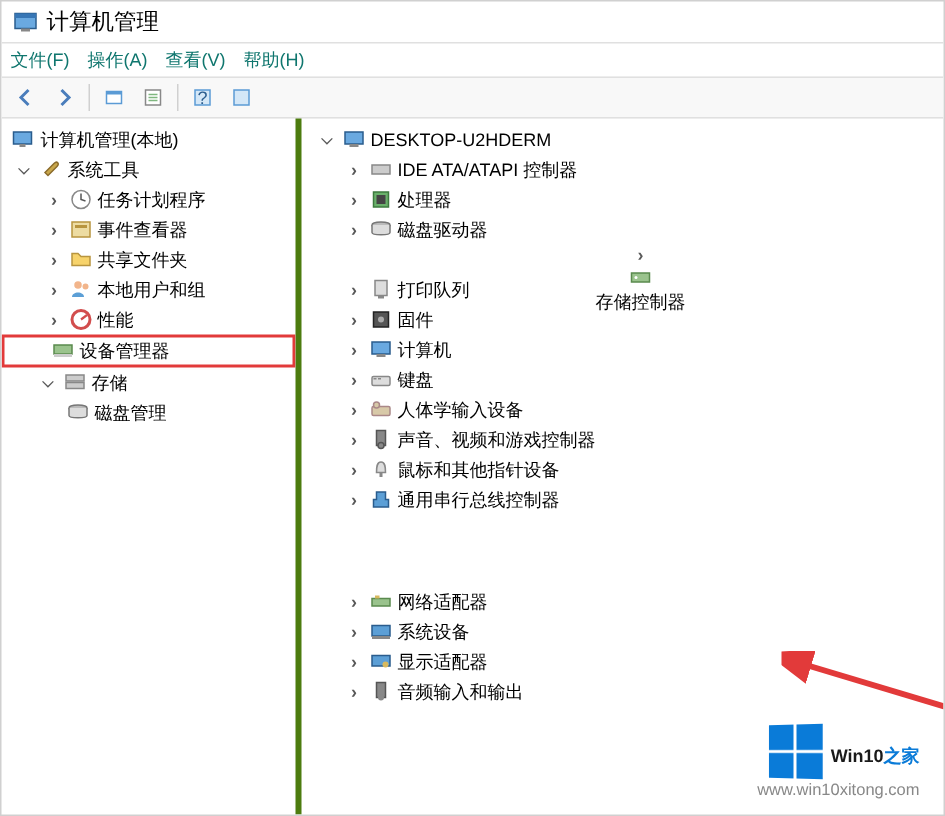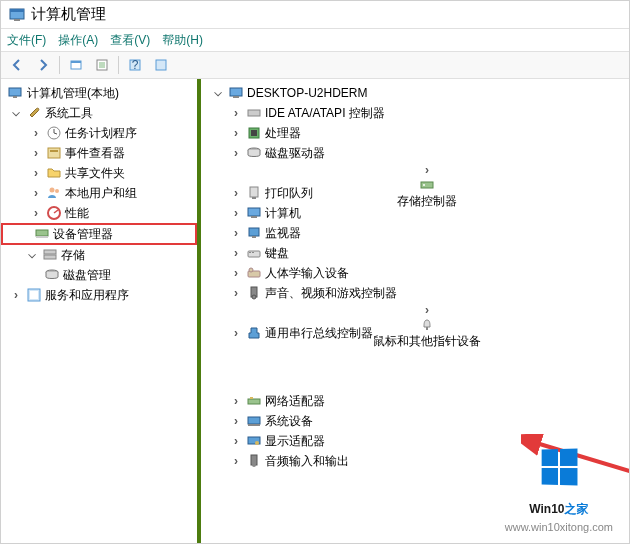--- a/index.html
+++ b/index.html
@@ -23,21 +23,21 @@
   .tree-row { display: flex; align-items: center; height: 20px; padding: 0 4px; white-space: nowrap; cursor: default; }
   .caret { width: 14px; height: 14px; display: inline-flex; align-items: center; justify-content: center; font-size: 10px; color: #595959; }
   .caret.open::before { content: "⌵"; font-weight: bold; }
   .caret.closed::before { content: "›"; font-weight: bold; font-size: 12px; }
   .caret.none::before { content: ""; }
   .ticon { width: 16px; height: 16px; display: inline-flex; align-items: center; justify-content: center; margin: 0 3px; }
   .tlabel { color: #000; }
   .highlight-box { border: 2px solid #e23a3a; padding: 0 !important; height: 22px; }
   
   .watermark { position: absolute; right: 16px; bottom: 10px; text-align: right; pointer-events: none; }
-  .watermark .logo { display: flex; align-items: center; gap: 6px; justify-content: flex-end; flex-direction: column; }
+  .watermark .logo { display: flex; align-items: center; gap: 6px; justify-content: flex-end; }
   .winlogo { width: 36px; height: 36px; display: grid; grid-template-columns: 1fr 1fr; grid-template-rows: 1fr 1fr; gap: 2px; transform: perspective(60px) rotateY(-6deg); }
   .winlogo div { background: #0a7bd8; }
   .wmtext { font-size: 24px; font-weight: 600; color: #1a1a1a; }
   .wmtext .blue { color: #0a7bd8; }
   .wmurl { font-size: 11px; color: #888; margin-top: 2px; }
   
   .arrow { position: absolute; pointer-events: none; }
 </style>
 </head>
 <body>
@@ -194,30 +194,20 @@
     </div>
     <div class="tree-row" style="padding-left:40px">
       <span class="ticon">
           <svg viewBox="0 0 16 16" width="16" height="16">
             <ellipse cx="8" cy="5" rx="6" ry="2" fill="#bbb" stroke="#777"></ellipse>
             <path d="M2 5 V10 C2 12 14 12 14 10 V5" fill="#ddd" stroke="#777"></path>
           </svg>
         </span>
       <span class="tlabel">磁盘管理</span>
     </div>
-    <div class="tree-row" style="padding-left:8px">
-      <span class="caret closed"></span>
-      <span class="ticon">
-          <svg viewBox="0 0 16 16" width="16" height="16">
-            <rect x="2" y="2" width="12" height="12" fill="#d4e7f7" stroke="#5b9bd5"></rect>
-            <rect x="4" y="4" width="8" height="8" fill="#fff"></rect>
-          </svg>
-        </span>
-      <span class="tlabel">服务和应用程序</span>
-    </div>
   </div>
 
   <div class="right-pane">
     <div class="tree-row" style="padding-left:10px">
       <span class="caret open"></span>
       <span class="ticon">
           <svg viewBox="0 0 16 16" width="16" height="16">
             <rect x="2" y="3" width="12" height="8" fill="#6aa9e0" stroke="#2a5c8d"></rect>
             <rect x="5" y="11" width="6" height="2" fill="#888"></rect>
           </svg>
@@ -271,35 +261,35 @@
               <rect x="4" y="2" width="8" height="10" fill="#ddd" stroke="#888"></rect>
               <rect x="6" y="12" width="4" height="2" fill="#888"></rect>
             </svg>
           </span>
           <span class="tlabel">打印队列</span>
         </div>
         <div class="tree-row" style="padding-left: 28px;">
           <span class="caret closed"></span>
           <span class="ticon">
             <svg viewBox="0 0 16 16" width="16" height="16">
+              <rect x="3" y="3" width="10" height="10" fill="#555" stroke="#222"></rect>
+              <circle cx="8" cy="8" r="2" fill="#aaa"></circle>
+            </svg>
+          </span>
+          <span class="tlabel">固件</span>
+        </div>
+        <div class="tree-row" style="padding-left: 28px;">
+          <span class="caret closed"></span>
+          <span class="ticon">
+            <svg viewBox="0 0 16 16" width="16" height="16">
               <rect x="2" y="3" width="12" height="8" fill="#6aa9e0" stroke="#2a5c8d"></rect>
               <rect x="5" y="11" width="6" height="2" fill="#888"></rect>
             </svg>
           </span>
           <span class="tlabel">计算机</span>
-        </div>
-        <div class="tree-row" style="padding-left: 28px;">
-          <span class="caret closed"></span>
-          <span class="ticon">
-            <svg viewBox="0 0 16 16" width="16" height="16">
-              <rect x="3" y="3" width="10" height="8" fill="#5c9fd6" stroke="#2a5c8d"></rect>
-              <rect x="6" y="11" width="4" height="2" fill="#888"></rect>
-            </svg>
-          </span>
-          <span class="tlabel">监视器</span>
         </div>
         <div class="tree-row" style="padding-left: 28px;">
           <span class="caret closed"></span>
           <span class="ticon">
             <svg viewBox="0 0 16 16" width="16" height="16">
               <rect x="2" y="6" width="12" height="6" rx="1" fill="#ddd" stroke="#888"></rect>
               <rect x="3" y="7" width="2" height="1" fill="#888"></rect>
               <rect x="6" y="7" width="2" height="1" fill="#888"></rect>
             </svg>
           </span>
@@ -318,21 +308,21 @@
         <div class="tree-row" style="padding-left: 28px;">
           <span class="caret closed"></span>
           <span class="ticon">
             <svg viewBox="0 0 16 16" width="16" height="16">
               <rect x="5" y="2" width="6" height="10" fill="#888" stroke="#555"></rect>
               <circle cx="8" cy="12" r="2" fill="#888" stroke="#555"></circle>
             </svg>
           </span>
           <span class="tlabel">声音、视频和游戏控制器</span>
         </div>
-        <div class="tree-row" style="padding-left: 28px; flex-direction: column;">
+        <div class="tree-row" style="padding-left: 28px;">
           <span class="caret closed"></span>
           <span class="ticon">
             <svg viewBox="0 0 16 16" width="16" height="16">
               <path d="M8 3 C5 3 5 7 5 10 L11 10 C11 7 11 3 8 3 Z" fill="#ddd" stroke="#888"></path>
               <rect x="7" y="10" width="2" height="3" fill="#888"></rect>
             </svg>
           </span>
           <span class="tlabel">鼠标和其他指针设备</span>
         </div>
         <div class="tree-row" style="padding-left: 28px;">

